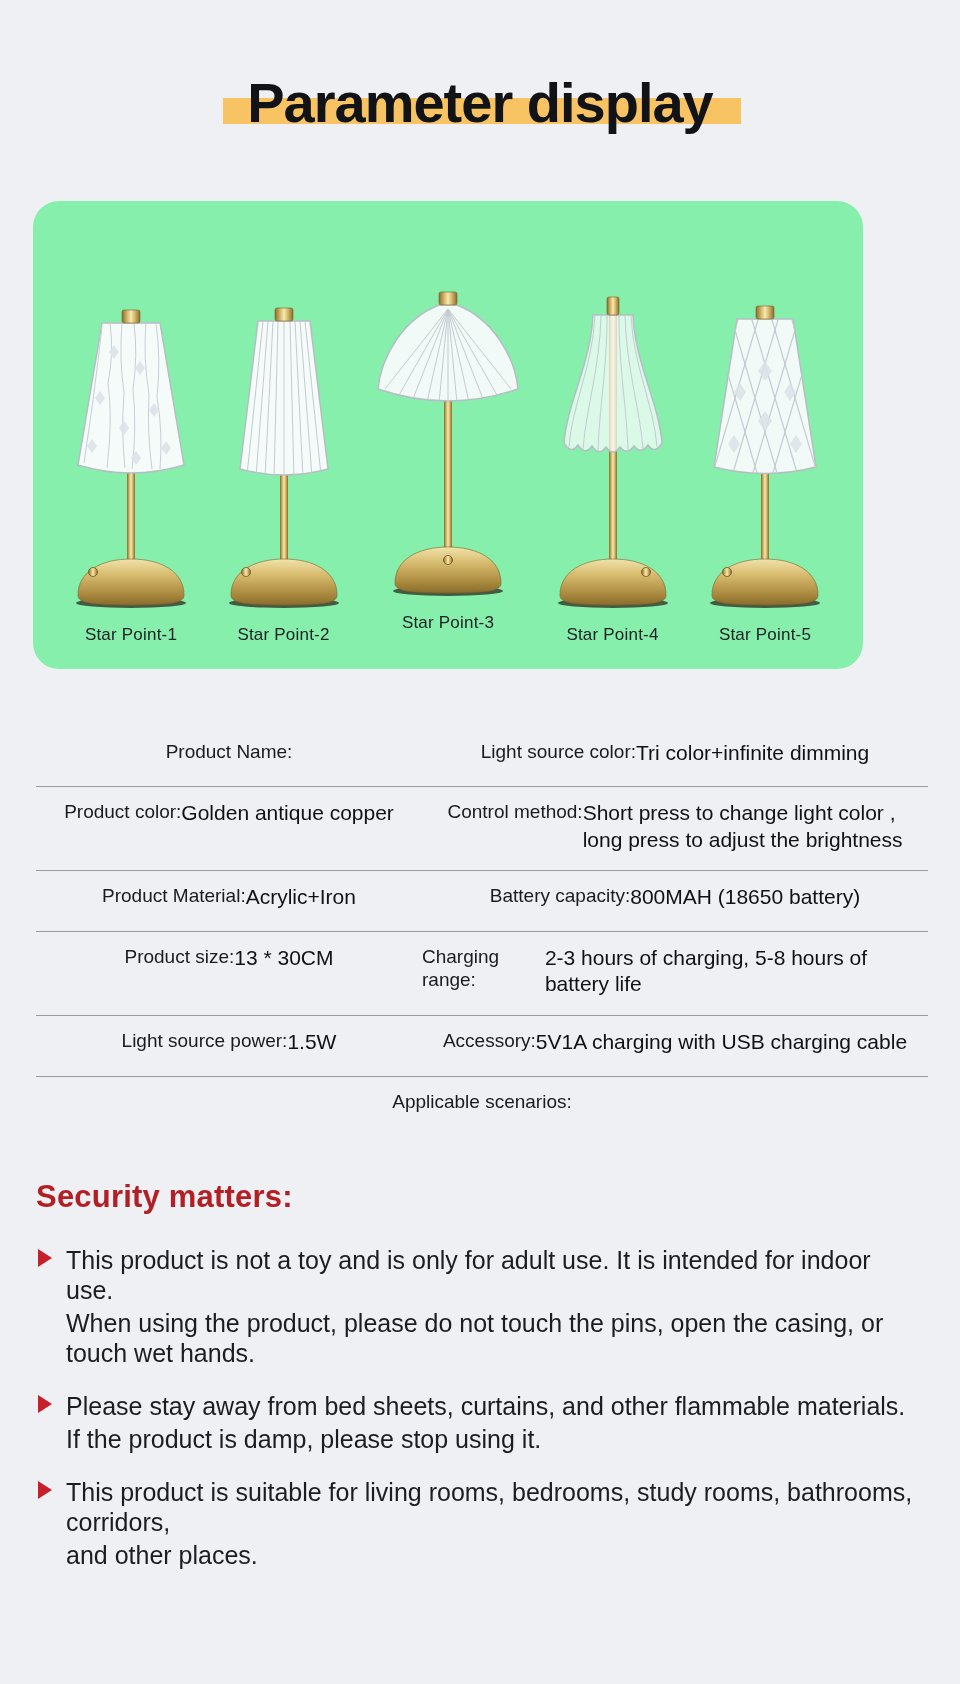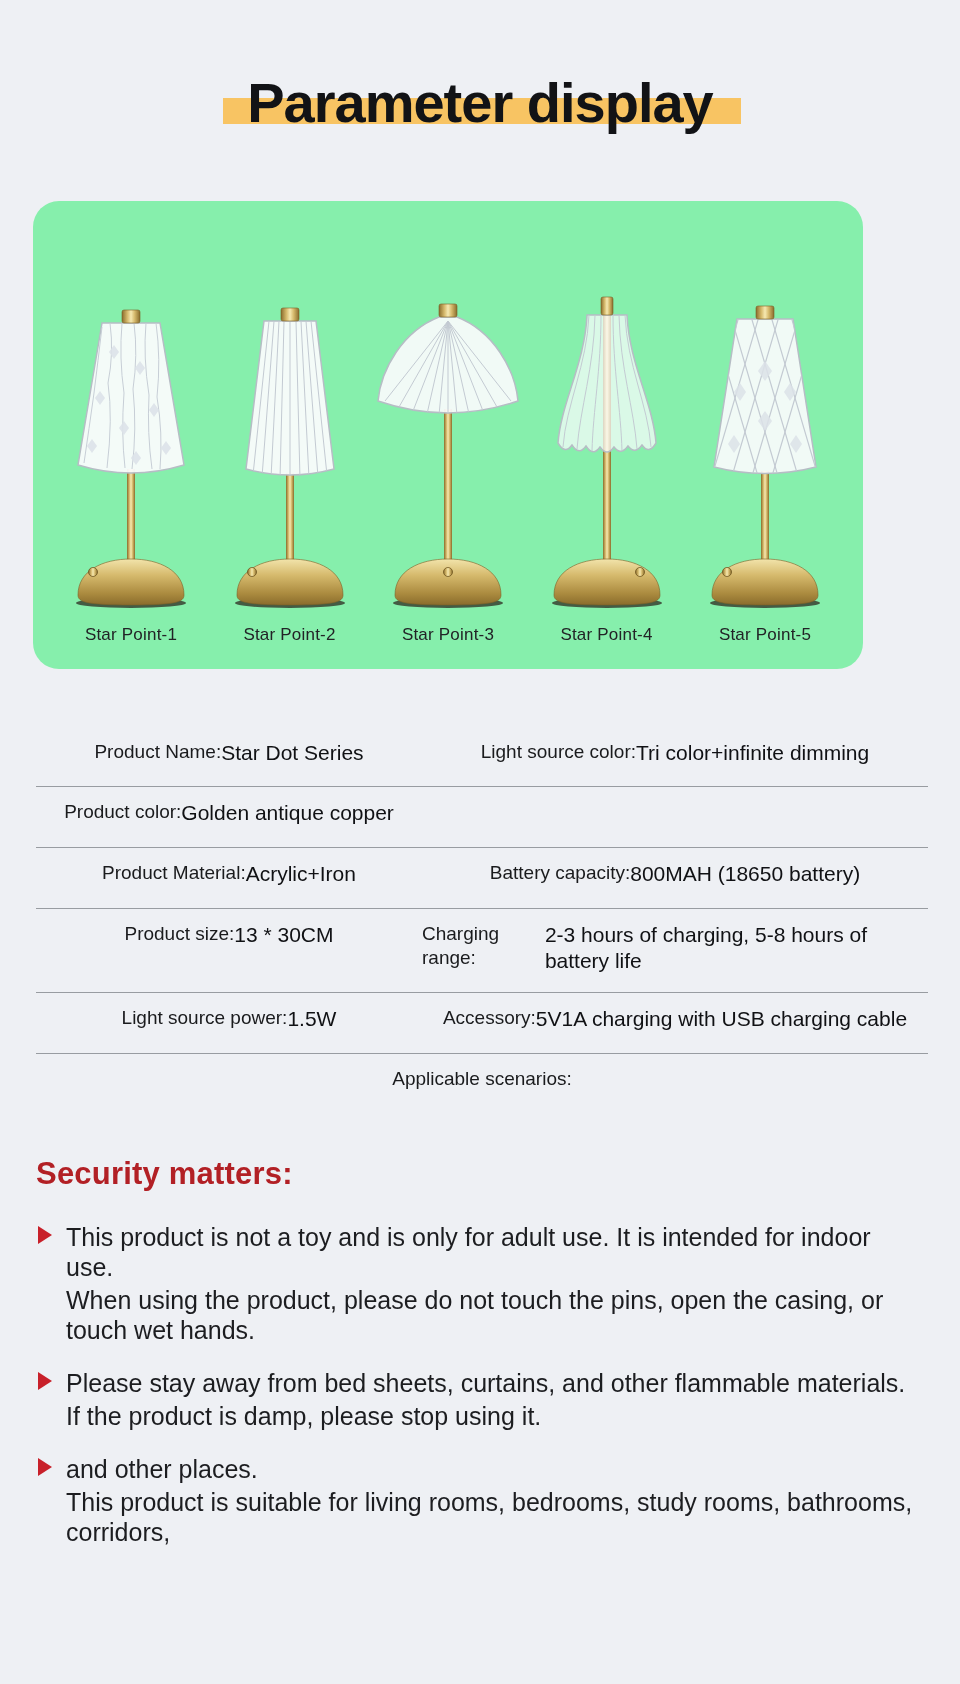--- a/index.html
+++ b/index.html
@@ -217,21 +217,21 @@
             <line x1="81" y1="38" x2="85" y2="196"></line>
           <line x1="86" y1="38" x2="94" y2="195"></line>
             <line x1="91" y1="38" x2="103" y2="194"></line>
           <line x1="96" y1="38" x2="112" y2="192"></line>
         </g>
         <rect x="66" y="25" width="18" height="13" rx="2" fill="url(#brassH)" stroke="#7a5f26" stroke-width="0.6"></rect>
       </svg>
       <figcaption class="lamp-label">Star Point-2</figcaption>
     </figure>
 
-    <figure class="lamp-figure" style="margin:0">
+    <figure class="lamp-figure" style="margin:12px">
       <svg width="150" height="330" viewBox="0 0 150 330">
         <defs>
             <clipPath id="clipL3">
               <path d="M66 34 L84 34 C120 48 142 86 145 118 Q75 142 5 118 C8 86 30 48 66 34 Z"></path>
             </clipPath>
           </defs>
         <ellipse cx="75" cy="320" rx="55" ry="5" fill="#2e2a20" opacity="0.75"></ellipse>
         <rect x="71" y="126" width="8" height="170" fill="url(#brassH)"></rect>
         <path d="M22 312 C22 288 46 276 75 276 C104 276 128 288 128 312 C128 319 120 322 75 322 C30 322 22 319 22 312 Z" fill="url(#brassV)" stroke="#7a5f26" stroke-width="0.6"></path>
         <circle cx="75" cy="289" r="4.5" fill="url(#brassH)" stroke="#6f5620" stroke-width="0.8"></circle>
@@ -316,32 +316,38 @@
       <figcaption class="lamp-label">Star Point-5</figcaption>
     </figure>
 
   </section>
 
   <section class="specs">
 
     <div class="spec-row">
       <div class="spec-cell">
         <span class="spec-label">Product Name:</span>
-        <span class="spec-value">Star Dot Series</span>
       </div>
       <div class="spec-cell">
         <span class="spec-label">Light source color:</span>
         <span class="spec-value">Tri color+infinite dimming</span>
       </div>
     </div>
 
     <div class="spec-row">
       <div class="spec-cell">
         <span class="spec-label">Product color:</span>
         <span class="spec-value">Golden antique copper</span>
+      </div>
+      <div class="spec-cell">
+        <span class="spec-label">Control method:</span>
+        <span class="spec-value multiline">
+          <span>Short press to change light color ,</span>
+          <span>long press to adjust the brightness</span>
+        </span>
       </div>
     </div>
 
     <div class="spec-row">
       <div class="spec-cell">
         <span class="spec-label">Product Material:</span>
         <span class="spec-value">Acrylic+Iron</span>
       </div>
       <div class="spec-cell">
         <span class="spec-label">Battery capacity:</span>
@@ -394,19 +400,19 @@
       <span class="bullet-marker"></span>
       <div class="bullet-text">
         <span>Please stay away from bed sheets, curtains, and other flammable materials.</span>
         <span>If the product is damp, please stop using it.</span>
       </div>
     </div>
 
     <div class="bullet">
       <span class="bullet-marker"></span>
       <div class="bullet-text">
+        <span>This product is suitable for living rooms, bedrooms, study rooms, bathrooms, corridors,</span>
         <span>and other places.</span>
-        <span>This product is suitable for living rooms, bedrooms, study rooms, bathrooms, corridors,</span>
       </div>
     </div>
   </section>
 
 </div>
 
 </body></html>

